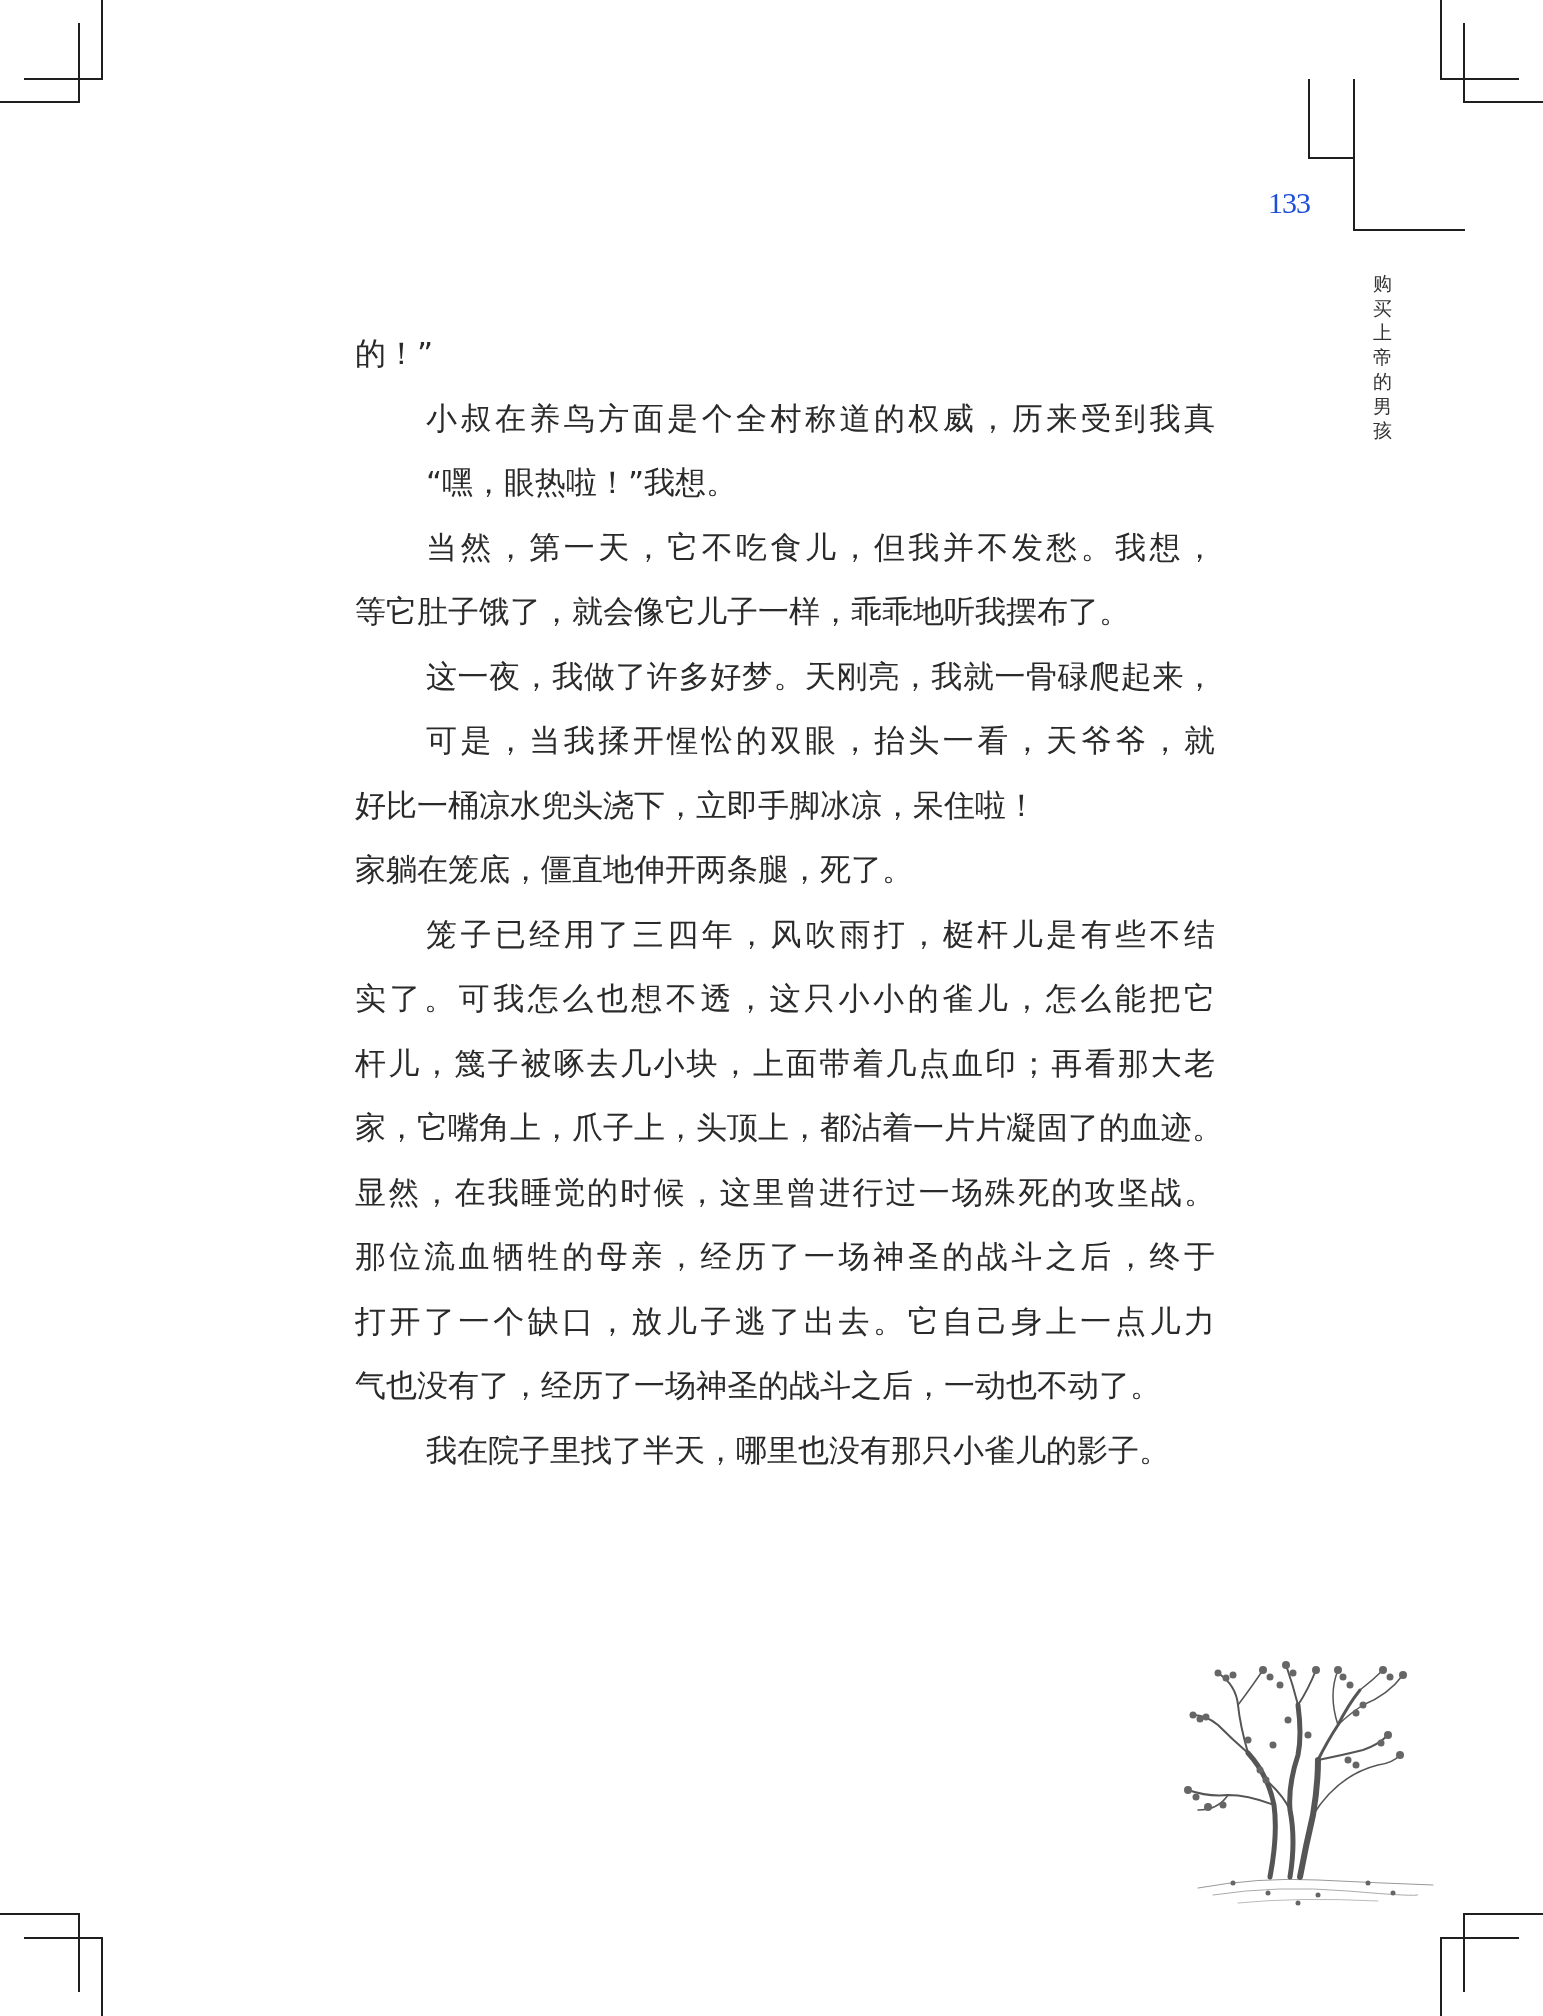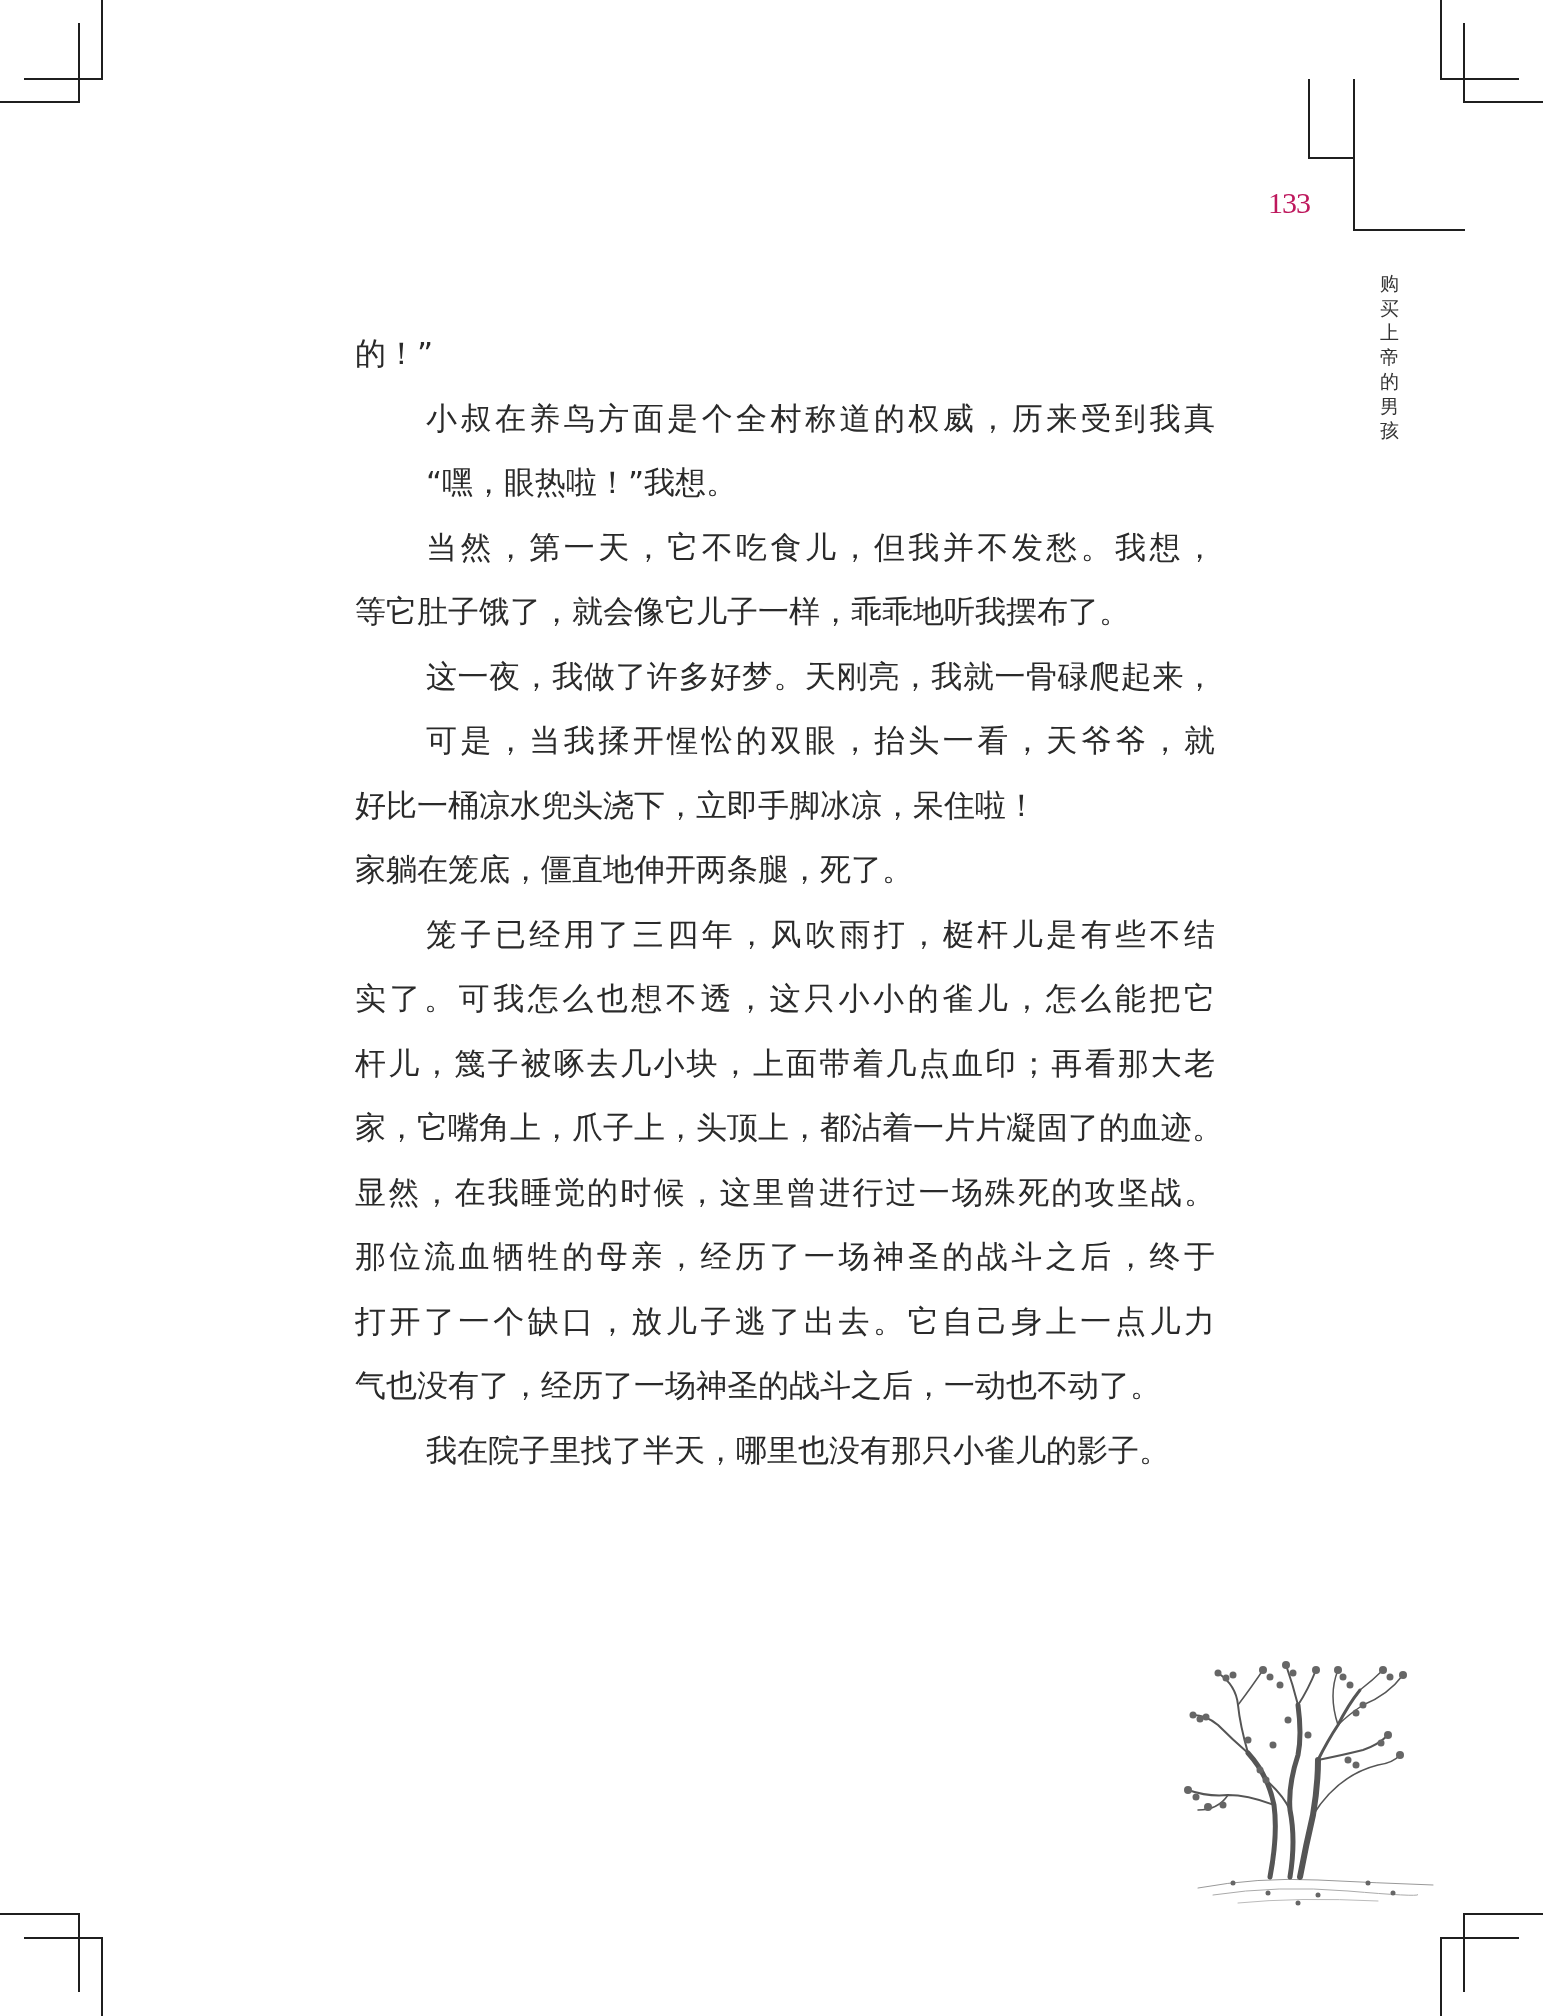--- a/index.html
+++ b/index.html
@@ -3,26 +3,26 @@
   <meta charset="utf-8">
   <style>
     html, body { margin:0; padding:0; background:#ffffff; }
     body { width:1543px; height:2016px; position:relative; overflow:hidden; }
     .ln { position:absolute; background:#1f1f1f; }
     .h { height:2px; }
     .v { width:2px; }
     .page-number {
       position:absolute; left:1268px; top:186px; width:60px;
       font-family:"Liberation Serif","DejaVu Serif",serif; font-size:30px;
-      color:#be185d; letter-spacing:-1px;
+      color:#1d4ed8; letter-spacing:-1px;
     }
     .running-title {
       position:absolute; left:1373px; top:272px; width:26px;
       font-family:Liberation Sans, sans-serif; font-size:19px;
-      line-height:24.5px; color:#333; text-align:right; word-break:break-all;
+      line-height:24.5px; color:#333; text-align:left; word-break:break-all;
     }
     .body-text {
       position:absolute; left:355px; top:321px; width:860px;
       font-family:"DejaVu Sans","Liberation Sans",sans-serif;
       font-size:31px; line-height:64.5px; color:#2a2a2a;
     }
     .line { display:block; white-space:nowrap; height:64.5px; text-align:justify; text-align-last:justify; }
     .line.last { text-align-last:left; }
     .line.indent { padding-left:71px; }
     .tree { position:absolute; left:1178px; top:1645px; width:270px; height:265px; }

